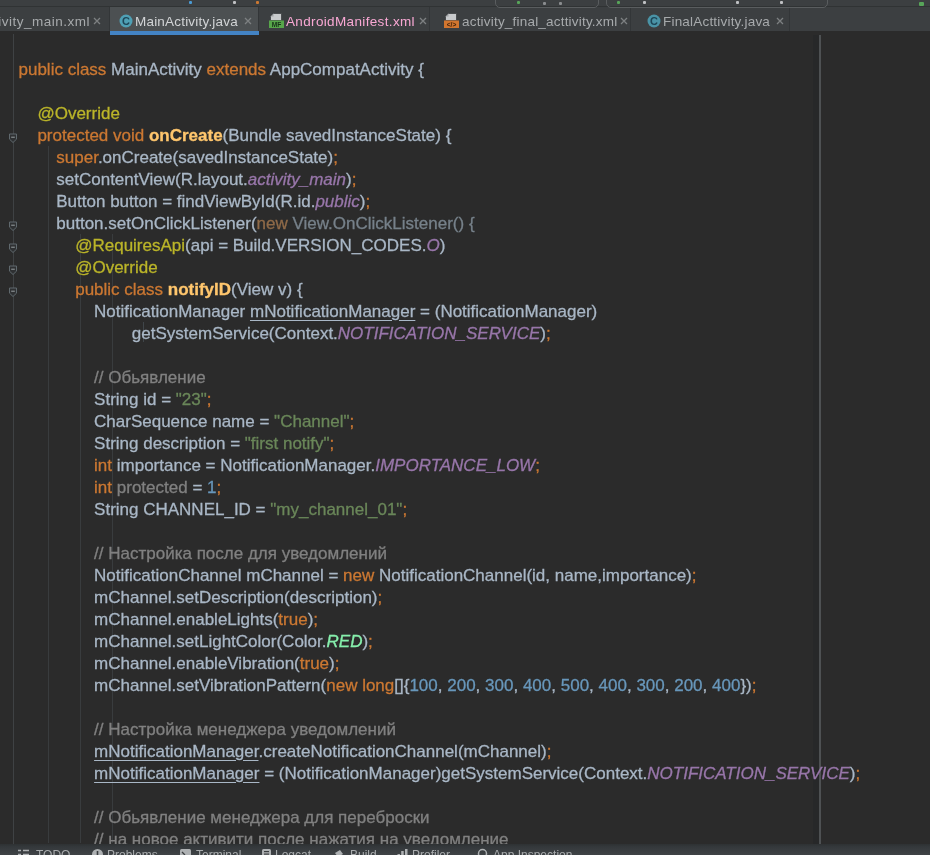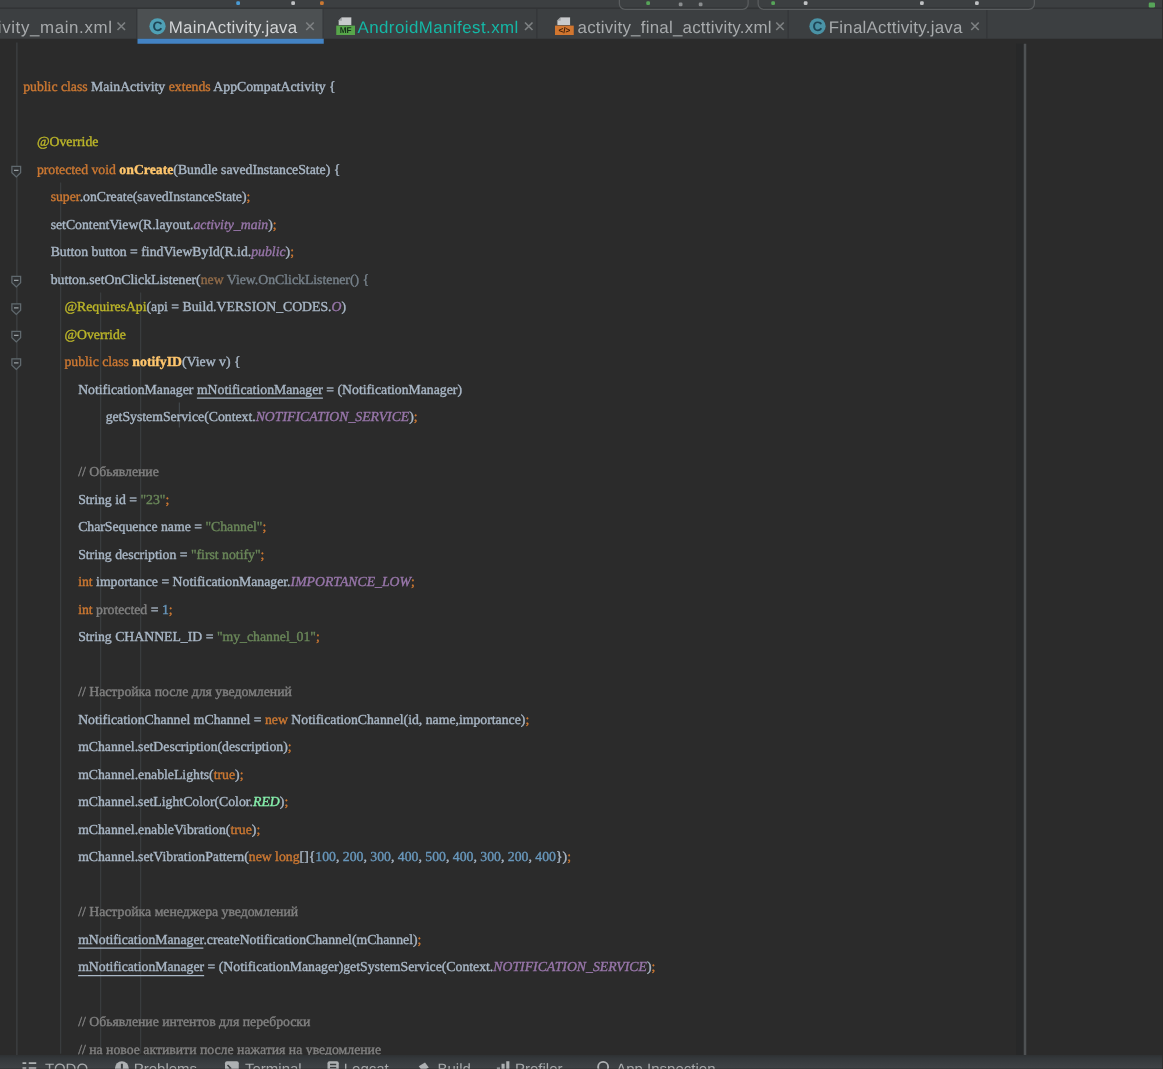--- a/index.html
+++ b/index.html
@@ -1,17 +1,17 @@
 <!DOCTYPE html>
 <html><head><meta charset="utf-8">
 <style>
 html,body{margin:0;padding:0}
 body{width:930px;height:855px;overflow:hidden;position:relative;background:#2b2b2b;font-family:"Liberation Sans",sans-serif}
 .abs{position:absolute}
-#code{position:absolute;left:18.5px;top:58.5px;-webkit-text-stroke:0.3px;margin:0;font-family:Liberation Serif, serif;font-size:11px;line-height:22px;color:#A9B7C6;white-space:pre;z-index:5}
+#code{position:absolute;left:18.5px;top:58.5px;-webkit-text-stroke:0.3px;margin:0;font-family:Liberation Sans, sans-serif;font-size:17px;line-height:22px;color:#A9B7C6;white-space:pre;z-index:5}
 .tab{position:absolute;top:7px;height:24px;box-sizing:border-box;border-right:1px solid #333638}
 .tlab{position:absolute;top:50%;transform:translateY(calc(-50% + 2.5px));font-size:13.5px;letter-spacing:0.2px;white-space:nowrap}
 </style></head>
 <body>
 
 <div class="abs" style="left:0;top:0;width:930px;height:7px;background:#3c3f41;border-bottom:1px solid #303334;box-sizing:border-box;z-index:20"></div>
 <div class="abs" style="left:495px;top:-8px;width:102px;height:14px;border:1px solid #5a5d5f;border-radius:5px;z-index:21"></div>
 <div class="abs" style="left:606px;top:-8px;width:220px;height:14px;border:1px solid #5a5d5f;border-radius:5px;z-index:21"></div>
 <div class="abs" style="left:189px;top:1px;width:3px;height:3px;background:#4a9bd5;border-radius:1px;z-index:22"></div>
 <div class="abs" style="left:233px;top:1px;width:3px;height:3px;background:#bfc1c3;border-radius:1px;z-index:22"></div>
@@ -26,21 +26,21 @@
 <div class="abs" style="left:919px;top:2px;width:5px;height:4px;background:#57a559;border-radius:1px;z-index:22"></div>
 
 <div class="abs" style="left:0;top:7px;width:930px;height:24px;background:#3c3f41;z-index:10"></div>
 <div class="tab" style="left:0;width:110px;z-index:11">
     <span class="tlab" style="left:-6px;letter-spacing:0.5px;color:#a7aaac">tivity_main.xml</span>
   </div>
 <div class="tab" style="left:110px;width:149px;background:#4c5052;z-index:11">
     <span class="tlab" style="left:25px;color:#d2d4d6">MainActivity.java</span>
   </div>
 <div class="tab" style="left:259px;width:171px;z-index:11">
-    <span class="tlab" style="left:27px;letter-spacing:0.35px;color:#14b8a6">AndroidManifest.xml</span>
+    <span class="tlab" style="left:27px;letter-spacing:0.35px;color:#f9a8d4">AndroidManifest.xml</span>
   </div>
 <div class="tab" style="left:430px;width:201px;z-index:11">
     <span class="tlab" style="left:32px;color:#a7aaac">activity_final_acttivity.xml</span>
   </div>
 <div class="tab" style="left:631px;width:159px;z-index:11">
     <span class="tlab" style="left:32px;color:#a7aaac">FinalActtivity.java</span>
   </div>
 <div class="abs" style="left:110px;top:31px;width:149px;height:4px;background:#4383c4;z-index:12"></div>
 <div class="abs" style="z-index:13">
     <svg style="position:absolute;left:119px;top:14px" width="14" height="14" viewBox="0 0 14 14">
@@ -150,21 +150,21 @@
                 mChannel.setDescription(description)<span style="color:#CC7832">;</span>
                 mChannel.enableLights(<span style="color:#CC7832">true</span>)<span style="color:#CC7832">;</span>
                 mChannel.setLightColor(Color.<i style="color:#86efac">RED</i>)<span style="color:#CC7832">;</span>
                 mChannel.enableVibration(<span style="color:#CC7832">true</span>)<span style="color:#CC7832">;</span>
                 mChannel.setVibrationPattern(<span style="color:#CC7832">new long</span>[]{<span style="color:#6897BB">100</span>, <span style="color:#6897BB">200</span>, <span style="color:#6897BB">300</span>, <span style="color:#6897BB">400</span>, <span style="color:#6897BB">500</span>, <span style="color:#6897BB">400</span>, <span style="color:#6897BB">300</span>, <span style="color:#6897BB">200</span>, <span style="color:#6897BB">400</span>})<span style="color:#CC7832">;</span>
 
                 <span style="color:#808080">// Настройка менеджера уведомлений</span>
                 <span style="text-decoration:underline;text-underline-offset:3px;text-decoration-thickness:1px">mNotificationManager</span>.createNotificationChannel(mChannel)<span style="color:#CC7832">;</span>
                 <span style="text-decoration:underline;text-underline-offset:3px;text-decoration-thickness:1px">mNotificationManager</span> = (NotificationManager)getSystemService(Context.<i style="color:#9876AA">NOTIFICATION_SERVICE</i>)<span style="color:#CC7832">;</span>
 
-                <span style="color:#808080">// Обьявление интентов для переброски</span>
+                <span style="color:#808080">// Обьявление менеджера для переброски</span>
                 <span style="color:#808080">// на новое активити после нажатия на уведомление</span></pre>
 
 <div class="abs" style="left:0;top:844px;width:930px;height:11px;background:linear-gradient(180deg,#2e3133 0%,#34383b 25%,#3f4346 100%);z-index:30"></div>
 <div class="abs" style="left:0;top:845px;width:930px;height:10px;z-index:31;color:#a9acae;font-size:12px">
 <svg style="position:absolute;left:17px;top:3px" width="13" height="13" viewBox="0 0 13 13">
       <path d="M1 2.5 h3 M6 2.5 h6 M1 6.5 h3 M6 6.5 h6 M1 10.5 h3 M6 10.5 h6" stroke="#aeb1b3" stroke-width="1.4"></path>
     </svg>
 <span style="position:absolute;left:36px;top:3px">TODO</span>
 <svg style="position:absolute;left:91px;top:3px" width="13" height="13" viewBox="0 0 13 13">
       <circle cx="6.5" cy="6.5" r="5.5" fill="#aeb1b3"></circle>

